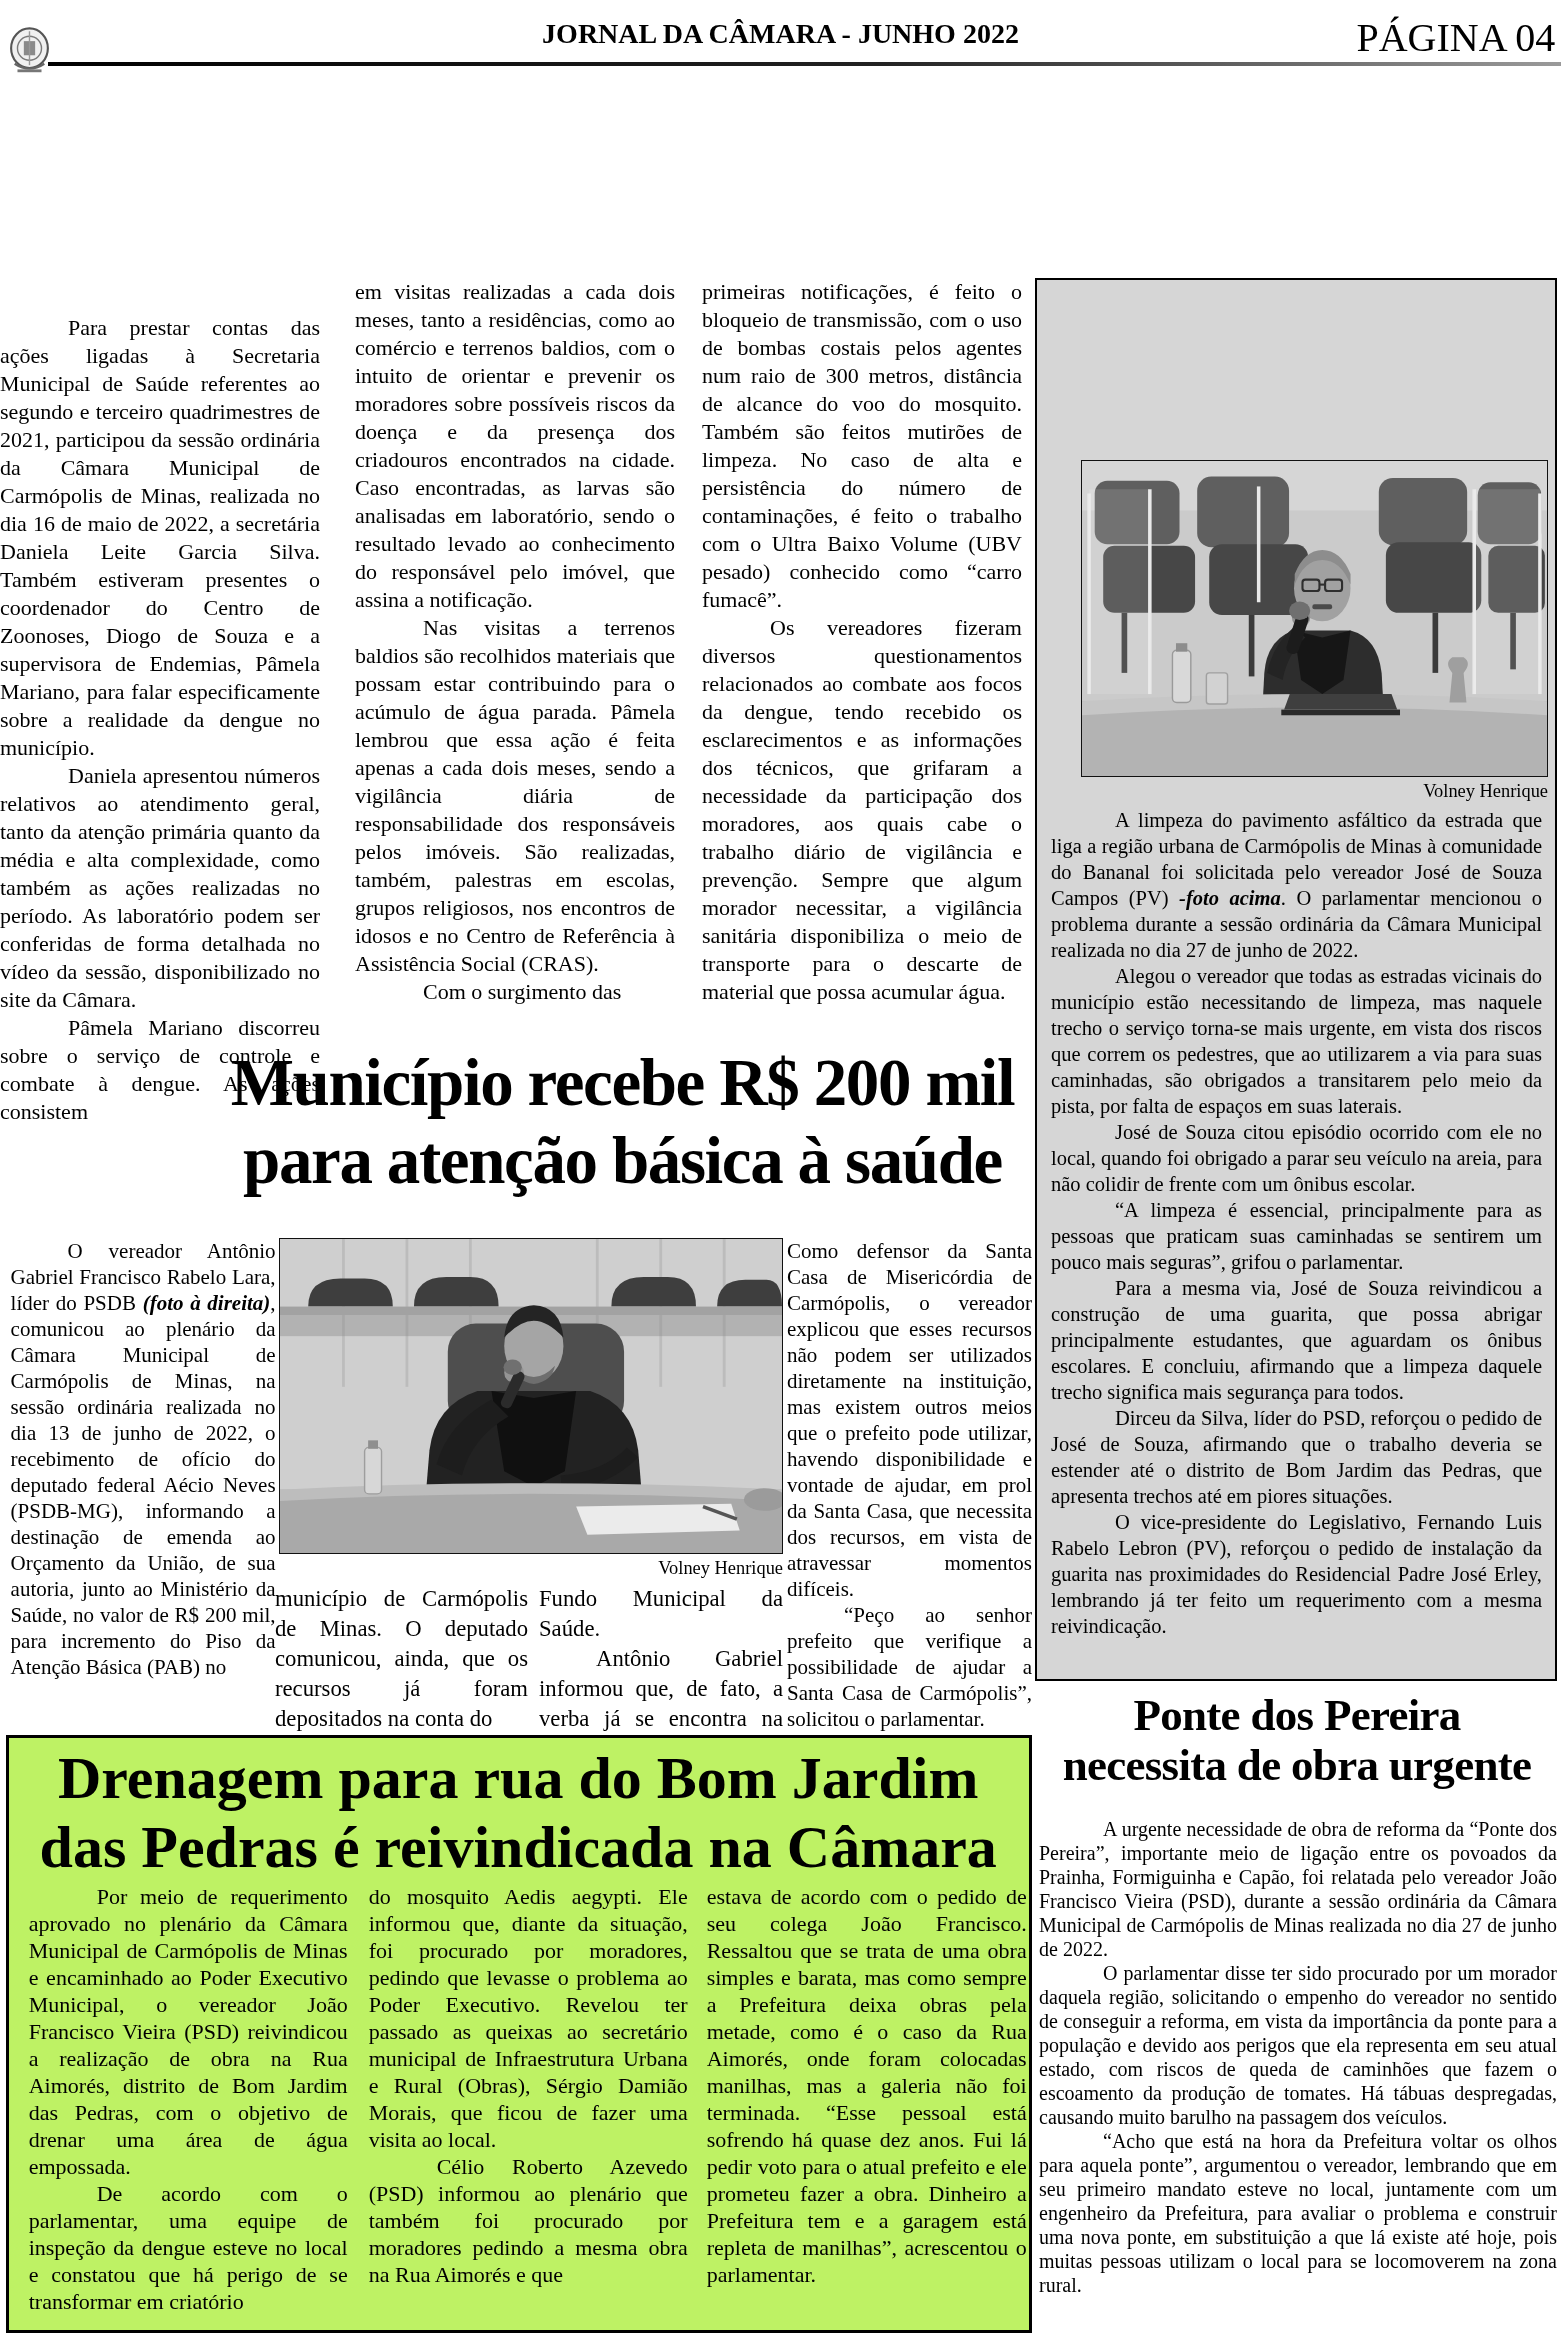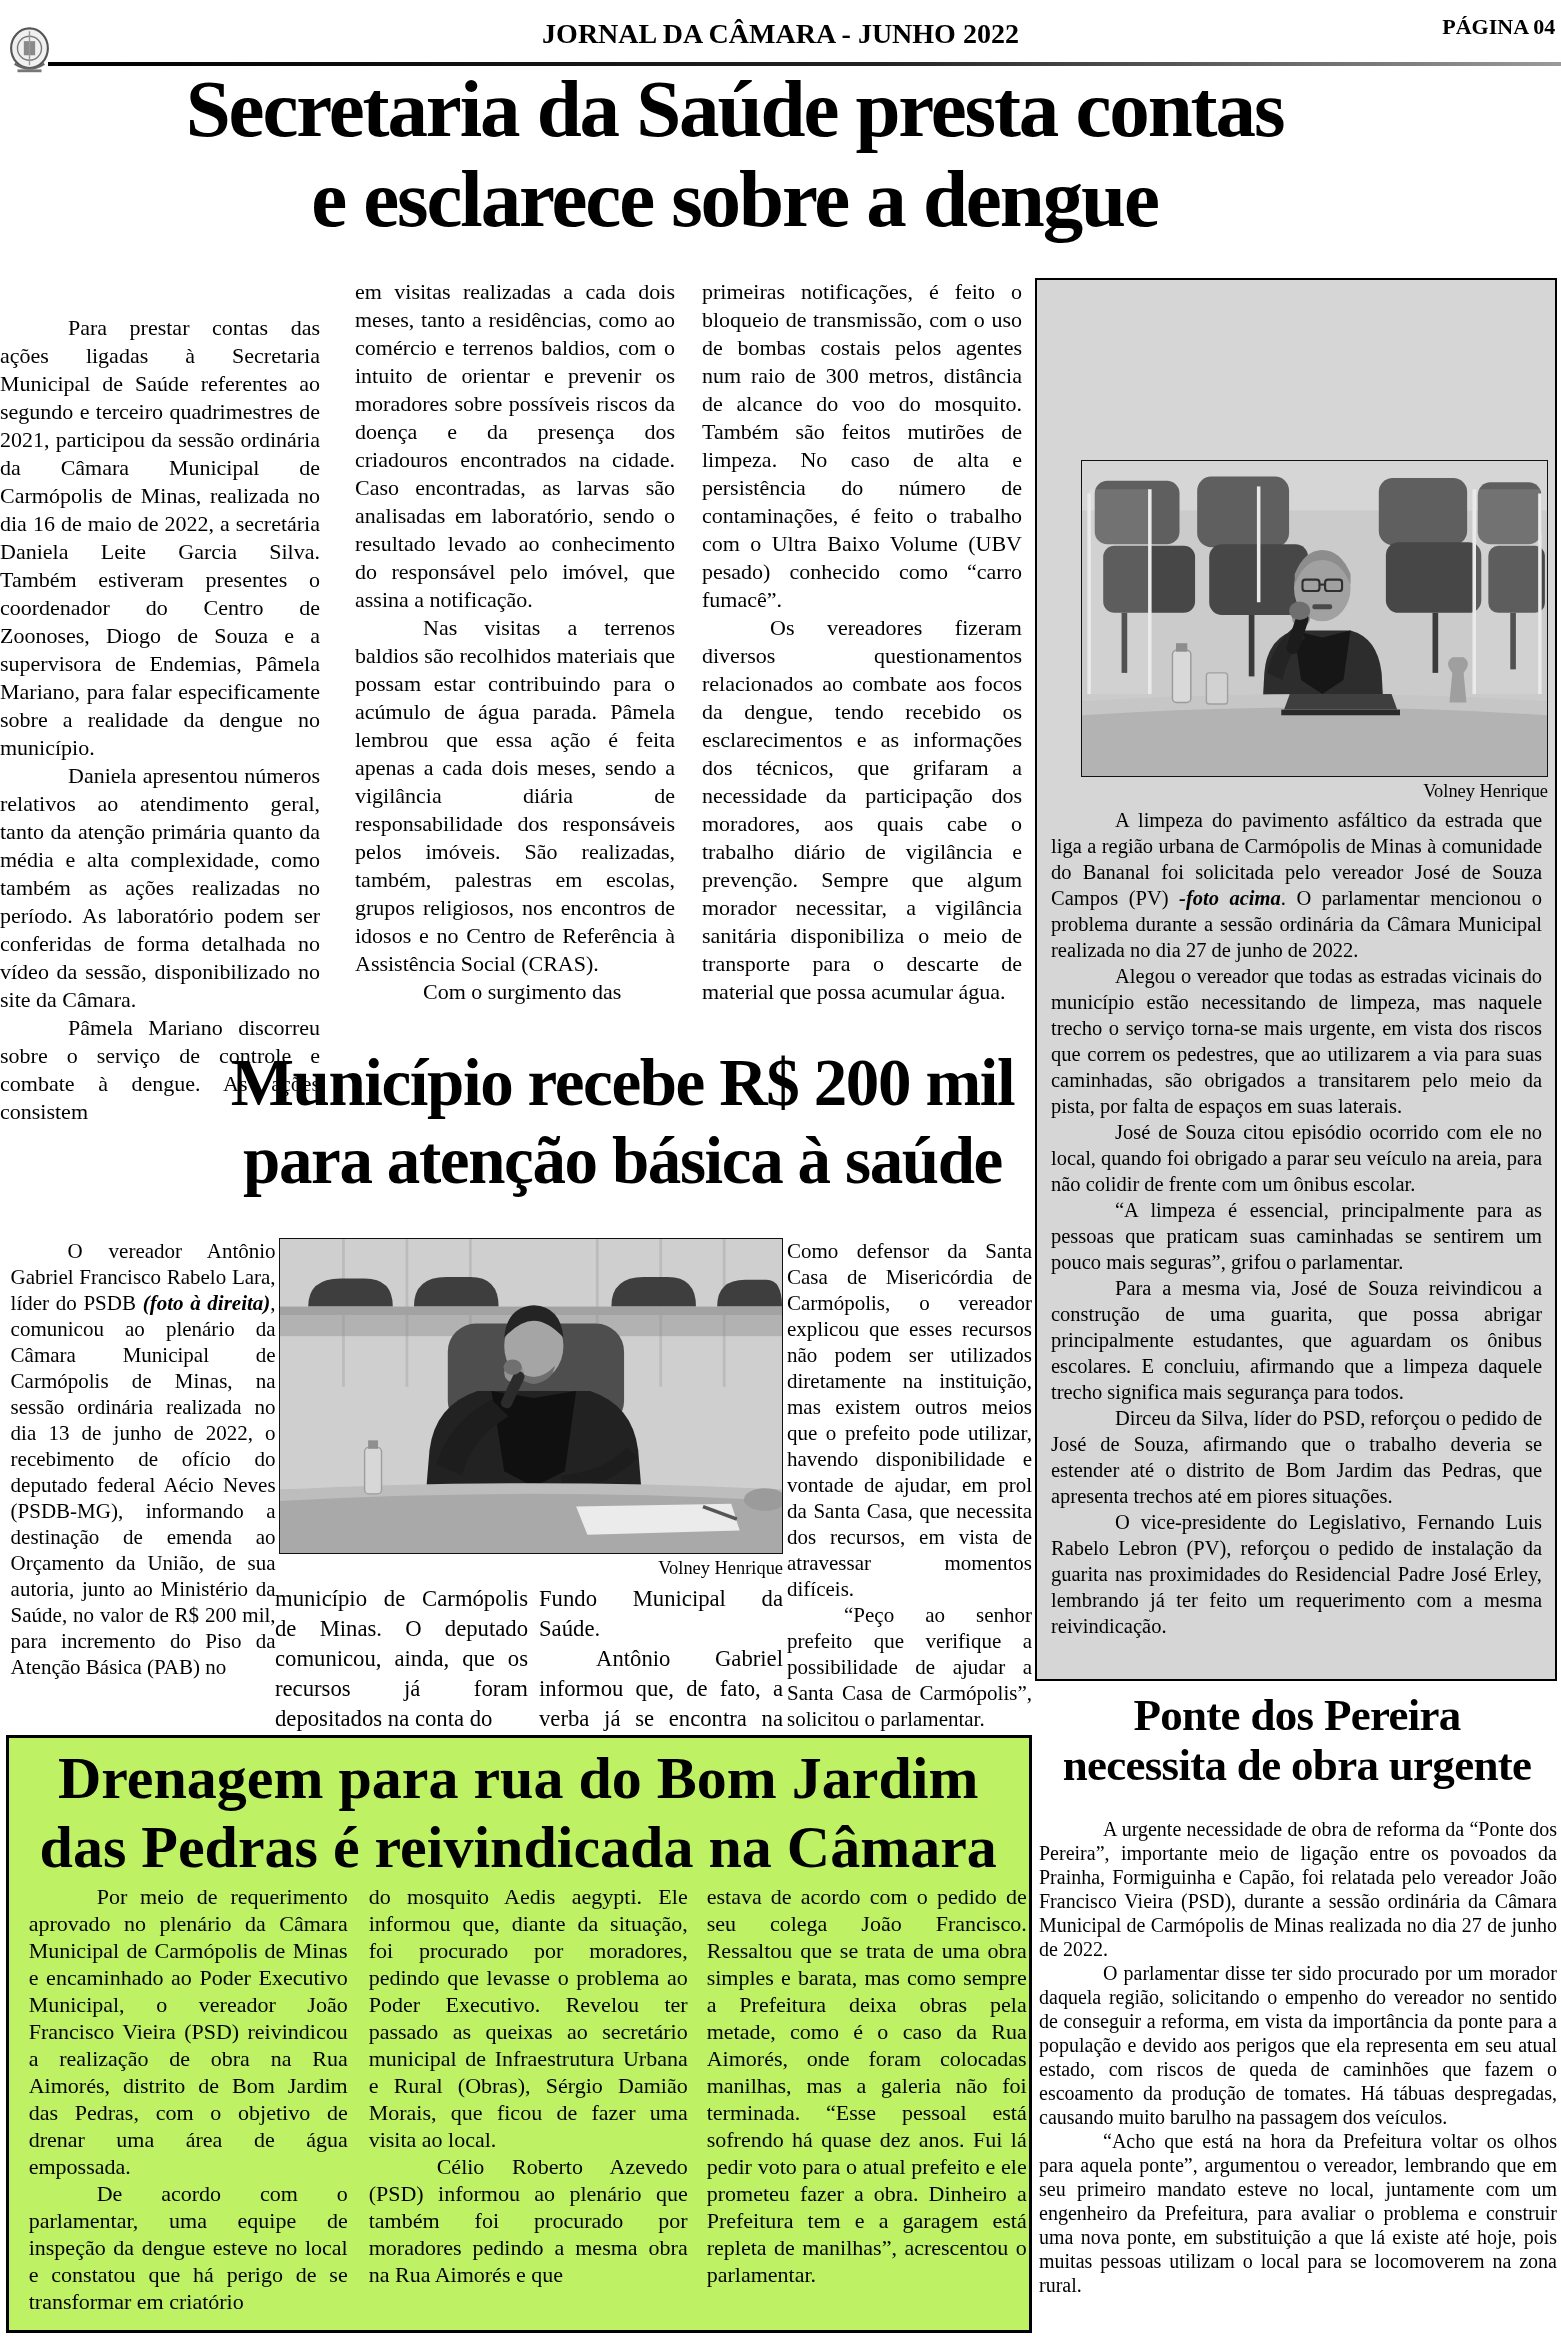--- a/index.html
+++ b/index.html
@@ -6,21 +6,21 @@
   html,body { margin:0; padding:0; background:#8a8a8a; }
   .page {
     position:relative; width:1561px; height:2342px; margin:0 auto;
     background:#ffffff; color:#000;
     font-family:"Liberation Serif","DejaVu Serif",serif;
     overflow:hidden;
   }
   
   .masthead { position:absolute; left:0; top:18.4px; width:100%; text-align:center;
               font-size:28px; font-weight:700; letter-spacing:0; }
-  .pagenum  { position:absolute; right:5.7px; top:14px; font-size:22px; font-weight:700;text-align:right; }
+  .pagenum  { position:absolute; right:5.7px; top:14px; font-size:40px; font-weight:400;text-align:right; }
   .logo     { position:absolute; left:8.5px; top:27px; width:41px; height:47px; }
   .rule     { position:absolute; left:48px; top:62px; width:1513px; height:3.5px;
               background:linear-gradient(to right,#000 0%,#222 55%,#9a9a9a 100%); }
   
   .hl { position:absolute; margin:0; font-weight:700; text-align:center; white-space:pre-line; }
   #hl-dengue { left:0; top:65px;  width:1469px; font-size:81px; line-height:1.11; letter-spacing:-2.1px; }
   #hl-saude  { left:0; top:1044px; width:1245px; font-size:67px;  line-height:1.16; letter-spacing:-1.4px; }
   #hl-ponte  { left:1035px; top:1691px; width:524px; font-size:45px; line-height:1.10; letter-spacing:-0.7px; }
   
   .jtext p { margin:0; text-align:justify; }
@@ -76,22 +76,20 @@
       <rect x="21" y="20" width="16" height="20" fill="#8a8a8a"></rect>
       <line x1="29" y1="6" x2="29" y2="54" stroke="#999" stroke-width="2"></line>
       <path d="M8 52 Q29 66 50 52" stroke="#666" stroke-width="3" fill="none"></path>
       <rect x="12" y="60" width="34" height="4" fill="#777"></rect>
     </svg>
   </div>
   <div class="masthead">JORNAL DA CÂMARA - JUNHO 2022</div>
   <div class="pagenum">PÁGINA 04</div>
   <div class="rule"></div>
 
-  <h1 class="hl" id="hl-dengue">Secretaria da Saúde presta contas
-e esclarece sobre a dengue</h1>
   <div class="col art1 jtext" id="d1">
       <p>Para prestar contas das ações ligadas à Secretaria Municipal de Saúde referentes ao segundo e terceiro quadrimestres de 2021, participou da sessão ordinária da Câmara Municipal de Carmópolis de Minas, realizada no dia 16 de maio de 2022, a secretária Daniela Leite Garcia Silva. Também estiveram presentes o coordenador do Centro de Zoonoses, Diogo de Souza e a supervisora de Endemias, Pâmela Mariano, para falar especificamente sobre a realidade da dengue no município.</p>
       <p>Daniela apresentou números relativos ao atendimento geral, tanto da atenção primária quanto da média e alta complexidade, como também as ações realizadas no período. As laboratório podem ser conferidas de forma detalhada no vídeo da sessão, disponibilizado no site da Câmara.</p>
       <p>Pâmela Mariano discorreu sobre o serviço de controle e combate à dengue. As ações consistem</p>
     </div>
   <div class="col art1 jtext cont" id="d2">
       <p>em visitas realizadas a cada dois meses, tanto a residências, como ao comércio e terrenos baldios, com o intuito de orientar e prevenir os moradores sobre possíveis riscos da doença e da presença dos criadouros encontrados na cidade. Caso encontradas, as larvas são analisadas em laboratório, sendo o resultado levado ao conhecimento do responsável pelo imóvel, que assina a notificação.</p>
       <p>Nas visitas a terrenos baldios são recolhidos materiais que possam estar contribuindo para o acúmulo de água parada. Pâmela lembrou que essa ação é feita apenas a cada dois meses, sendo a vigilância diária de responsabilidade dos responsáveis pelos imóveis. São realizadas, também, palestras em escolas, grupos religiosos, nos encontros de idosos e no Centro de Referência à Assistência Social (CRAS).</p>
       <p>Com o surgimento das</p>
     </div>

